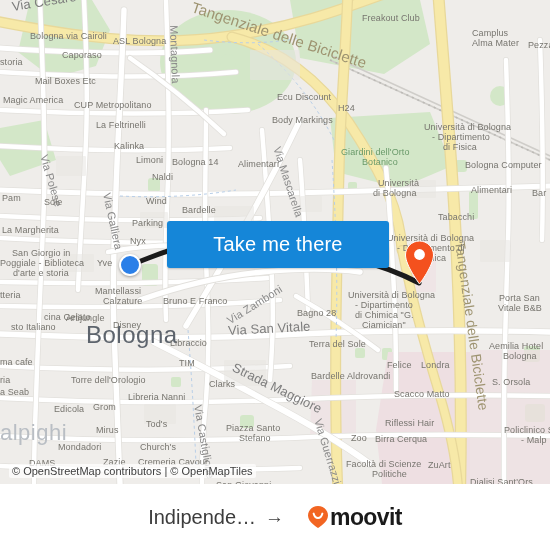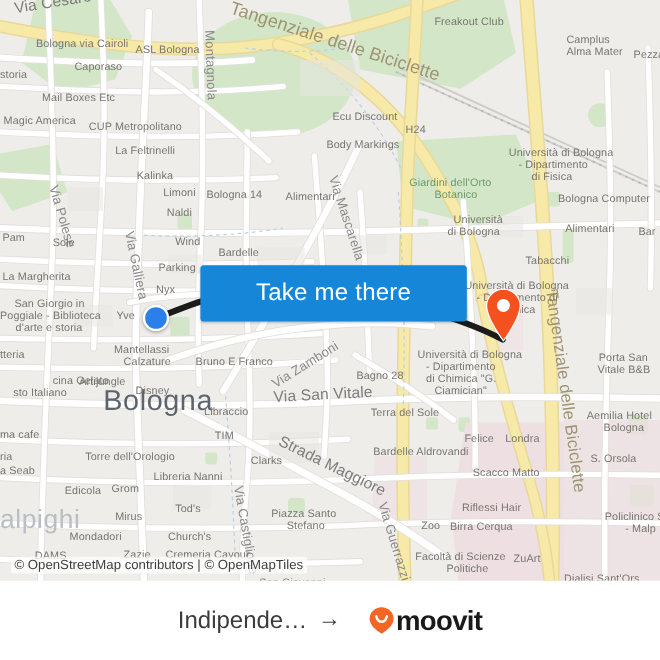--- a/index.html
+++ b/index.html
@@ -236,21 +236,21 @@
         <div class="lbl poi" style="left: 432px; top: 132px;">- Dipartimento</div>
         <div class="lbl poi" style="left: 443px; top: 142px;">di Fisica</div>
         <div class="lbl poi" style="left: 96px; top: 120px;">La Feltrinelli</div>
         <div class="lbl poi park" style="left: 341px; top: 147px;">Giardini dell'Orto</div>
         <div class="lbl poi park" style="left: 362px; top: 157px;">Botanico</div>
         <div class="lbl poi" style="left: 114px; top: 141px;">Kalinka</div>
         <div class="lbl poi" style="left: 136px; top: 155px;">Limoni</div>
         <div class="lbl poi" style="left: 172px; top: 157px;">Bologna 14</div>
         <div class="lbl poi" style="left: 238px; top: 159px;">Alimentari</div>
         <div class="lbl poi" style="left: 465px; top: 160px;">Bologna Computer</div>
-        <div class="lbl poi" style="left: 139px; top: 172px;">Naldi</div>
+        <div class="lbl poi" style="left: 152px; top: 172px;">Naldi</div>
         <div class="lbl poi" style="left: 2px; top: 193px;">Pam</div>
         <div class="lbl poi" style="left: 44px; top: 197px;">Sole</div>
         <div class="lbl poi" style="left: 146px; top: 196px;">Wind</div>
         <div class="lbl poi" style="left: 378px; top: 178px;">Università</div>
         <div class="lbl poi" style="left: 373px; top: 188px;">di Bologna</div>
         <div class="lbl poi" style="left: 471px; top: 185px;">Alimentari</div>
         <div class="lbl poi" style="left: 532px; top: 188px;">Bar</div>
         <div class="lbl poi" style="left: 182px; top: 205px;">Bardelle</div>
         <div class="lbl poi" style="left: 132px; top: 218px;">Parking</div>
         <div class="lbl poi" style="left: 2px; top: 225px;">La Margherita</div>

